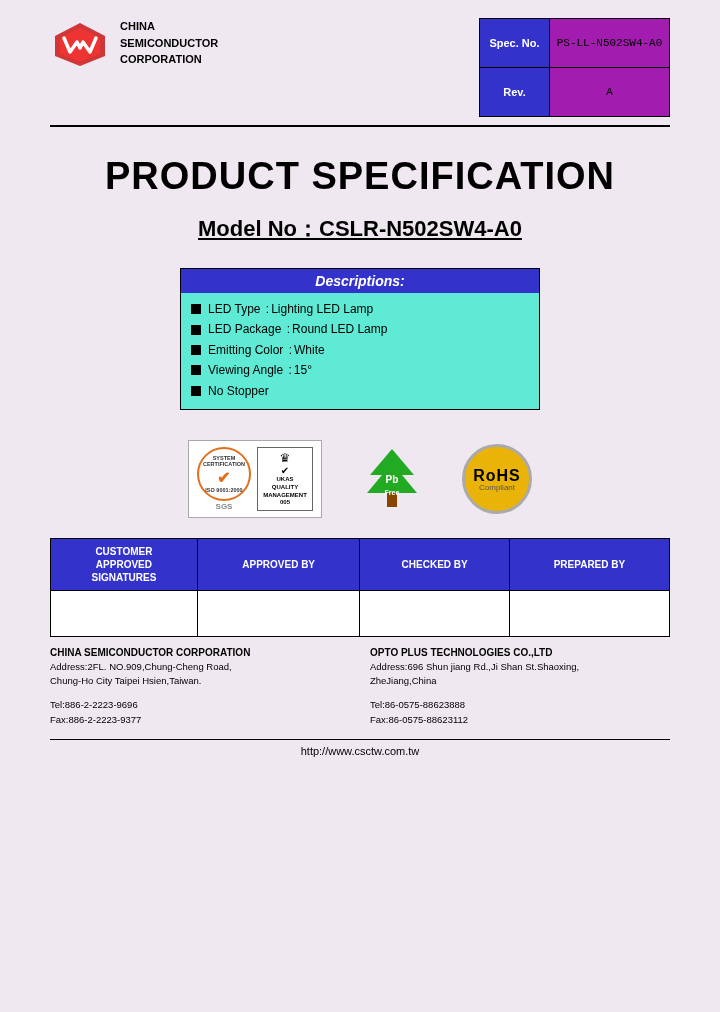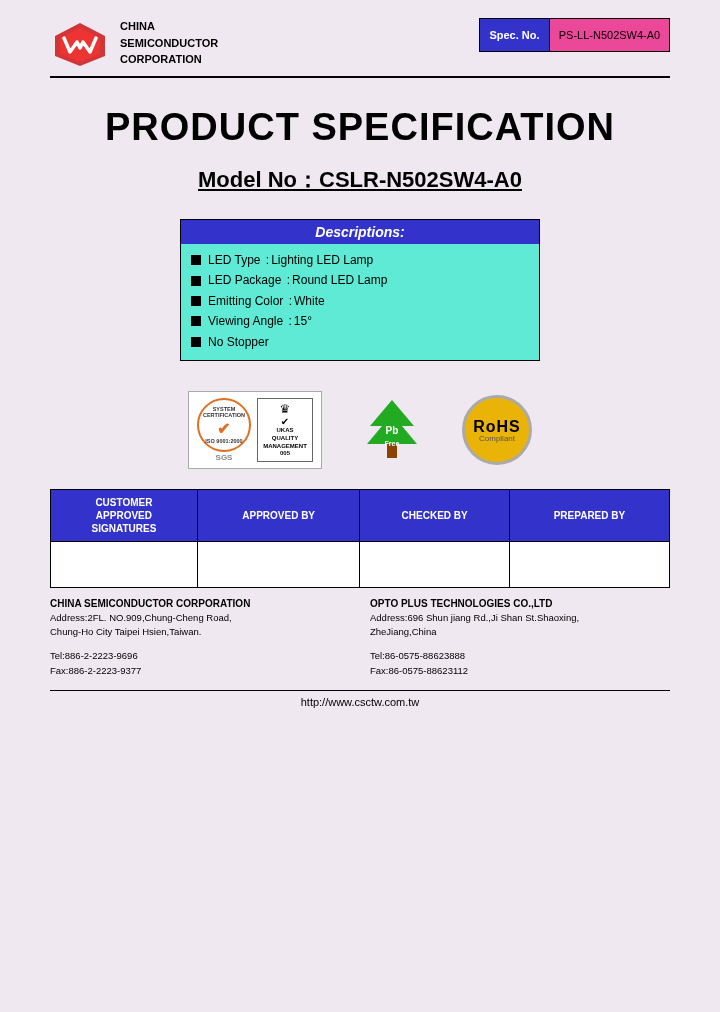--- a/index.html
+++ b/index.html
@@ -42,33 +42,34 @@
       font-weight: bold;
       line-height: 1.5;
       color: #000;
     }
     .spec-table {
       border-collapse: collapse;
       font-size: 11px;
     }
     .spec-table td {
       border: 1px solid #000;
-      padding: 10px 6px;
+      padding: 18px 6px;
     }
     .spec-table .label-cell {
       background: #3333cc;
       color: #fff;
       font-weight: bold;
       text-align: center;
       width: 70px;
     }
     .spec-table .value-cell {
-      background: #ec4899;
+      background: #a21caf;
       min-width: 120px;
       text-align: center;
+      font-family: Liberation Mono, monospace;
     }
 
     
     .title-section {
       text-align: center;
       margin: 28px 0 20px 0;
     }
     .main-title {
       font-size: 38px;
       font-weight: 900;
@@ -312,20 +313,24 @@
         <div>CHINA</div>
         <div>SEMICONDUCTOR</div>
         <div>CORPORATION</div>
       </div>
     </div>
     <table class="spec-table">
       <tbody>
           <tr>
         <td class="label-cell">Spec. No.</td>
         <td class="value-cell">PS-LL-N502SW4-A0</td>
+      </tr>
+      <tr>
+        <td class="label-cell">Rev.</td>
+        <td class="value-cell">A</td>
       </tr>
     </tbody>
       </table>
   </div>
 
   <div class="title-section">
     <div class="main-title">PRODUCT SPECIFICATION</div>
     <div class="model-no">Model No：CSLR-N502SW4-A0</div>
   </div>
 

